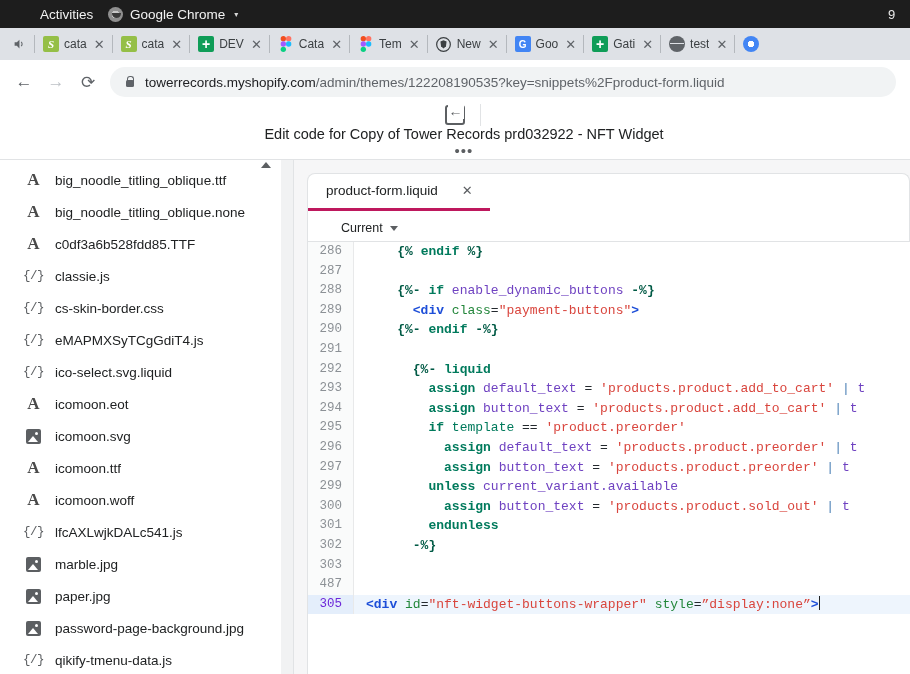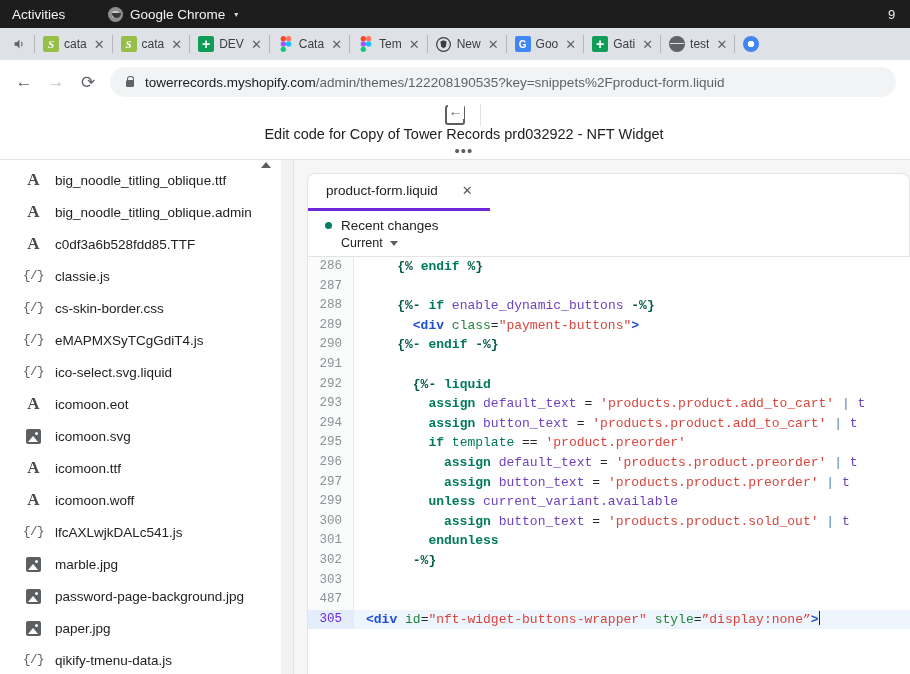--- a/index.html
+++ b/index.html
@@ -5,21 +5,21 @@
   * { box-sizing: border-box; margin:0; padding:0; }
   html, body {
     width: 910px; height: 674px; overflow: hidden;
     font-family: "Liberation Sans", sans-serif;
     background: #ffffff;
   }
 
   
   .gnome-bar {
     height: 28px; background:#1d1d1d; color:#e8e8e8;
-    display:flex; align-items:center; font-size:13px; position:relative;
+    display:flex; align-items:center; font-size:13px; position:relative;padding-left:28px;
   }
   .gnome-activities { margin-left:12px; font-size:13.5px; color:#f2f2f2; }
   .gnome-app { position:absolute; left:108px; display:flex; align-items:center; gap:7px;justify-content:center; }
   .chrome-dot {
     width:15px; height:15px; border-radius:50%;
     background: radial-gradient(circle at 50% 50%, #c8c8c8 0 36%, #8f8f8f 37% 100%);
     position:relative; display:inline-block;
   }
   .chrome-dot::after{
     content:""; position:absolute; left:4px; top:6px; width:9px; height:5px;
@@ -123,21 +123,21 @@
 
   
   .editor { flex:1; background:#f6f6f7; display:flex; flex-direction:column; position:relative; }
   .tabwrap { padding:13px 0 0 13px; }
   .code-tabs {
     background:#fff; border:1px solid #e1e3e5; border-bottom:none;
     border-radius:8px 8px 0 0; height:37px; display:flex; align-items:center;
   }
   .code-tab {
     display:flex; align-items:center; gap:24px; height:37px; padding:0 17px 0 18px;
-    border-bottom:3px solid #6d28d9; position:relative;
+    border-bottom:3px solid #be185d; position:relative;
   }
   .code-tab-label { font-size:13.5px; color:#202223; }
   .code-tab-x { font-size:13px; color:#5c5f62; }
 
   .changes-bar {
     margin-left:13px; background:#fff; border-left:1px solid #e1e3e5;
     border-right:1px solid #e1e3e5; padding:8px 0 6px 17px;
   }
   .changes-row { display:flex; align-items:center; gap:9px; }
   .dot { width:7px; height:7px; border-radius:50%; background:#008060; }
@@ -299,21 +299,21 @@
 <div class="workspace">
 
   <div class="filelist">
     <div id="file-rows">
         <div class="file-row">
           <span class="fi fi-font">A</span>
           <span class="file-name">big_noodle_titling_oblique.ttf</span>
         </div>
         <div class="file-row">
           <span class="fi fi-font">A</span>
-          <span class="file-name">big_noodle_titling_oblique.admin</span>
+          <span class="file-name">big_noodle_titling_oblique.none</span>
         </div>
         <div class="file-row">
           <span class="fi fi-font">A</span>
           <span class="file-name">c0df3a6b528fdd85.TTF</span>
         </div>
         <div class="file-row">
           <span class="fi fi-code">{/}</span>
           <span class="file-name">classie.js</span>
         </div>
         <div class="file-row">
@@ -353,27 +353,27 @@
         <div class="file-row">
           <span class="fi">
             <span class="fi-img"></span>
           </span>
           <span class="file-name">marble.jpg</span>
         </div>
         <div class="file-row">
           <span class="fi">
             <span class="fi-img"></span>
           </span>
-          <span class="file-name">password-page-background.jpg</span>
+          <span class="file-name">paper.jpg</span>
         </div>
         <div class="file-row">
           <span class="fi">
             <span class="fi-img"></span>
           </span>
-          <span class="file-name">paper.jpg</span>
+          <span class="file-name">password-page-background.jpg</span>
         </div>
         <div class="file-row">
           <span class="fi fi-code">{/}</span>
           <span class="file-name">qikify-tmenu-data.js</span>
         </div>
       </div>
     <div class="sb-track">
       <div class="sb-arrow"></div>
     </div>
   </div>
@@ -383,24 +383,20 @@
     <div class="tabwrap">
       <div class="code-tabs">
         <div class="code-tab">
           <span class="code-tab-label">product-form.liquid</span>
           <span class="code-tab-x">✕</span>
         </div>
       </div>
     </div>
 
     <div class="changes-bar">
-      <div class="changes-row">
-        <span class="dot"></span>
-        <span class="changes-label">Recent changes</span>
-      </div>
       <div class="current-row">
         <span class="current-label">Current</span>
         <span class="caret-down"></span>
       </div>
     </div>
 
     <div class="codewrap">
       <div class="codelines" id="code-lines">
           <div class="cl"><span class="ln">286</span><span class="code"><span class="t-plain">    </span><span class="t-delim">{% </span><span class="t-kw">endif</span><span class="t-delim"> %}</span></span></div>
           <div class="cl"><span class="ln">287</span><span class="code"></span></div>

